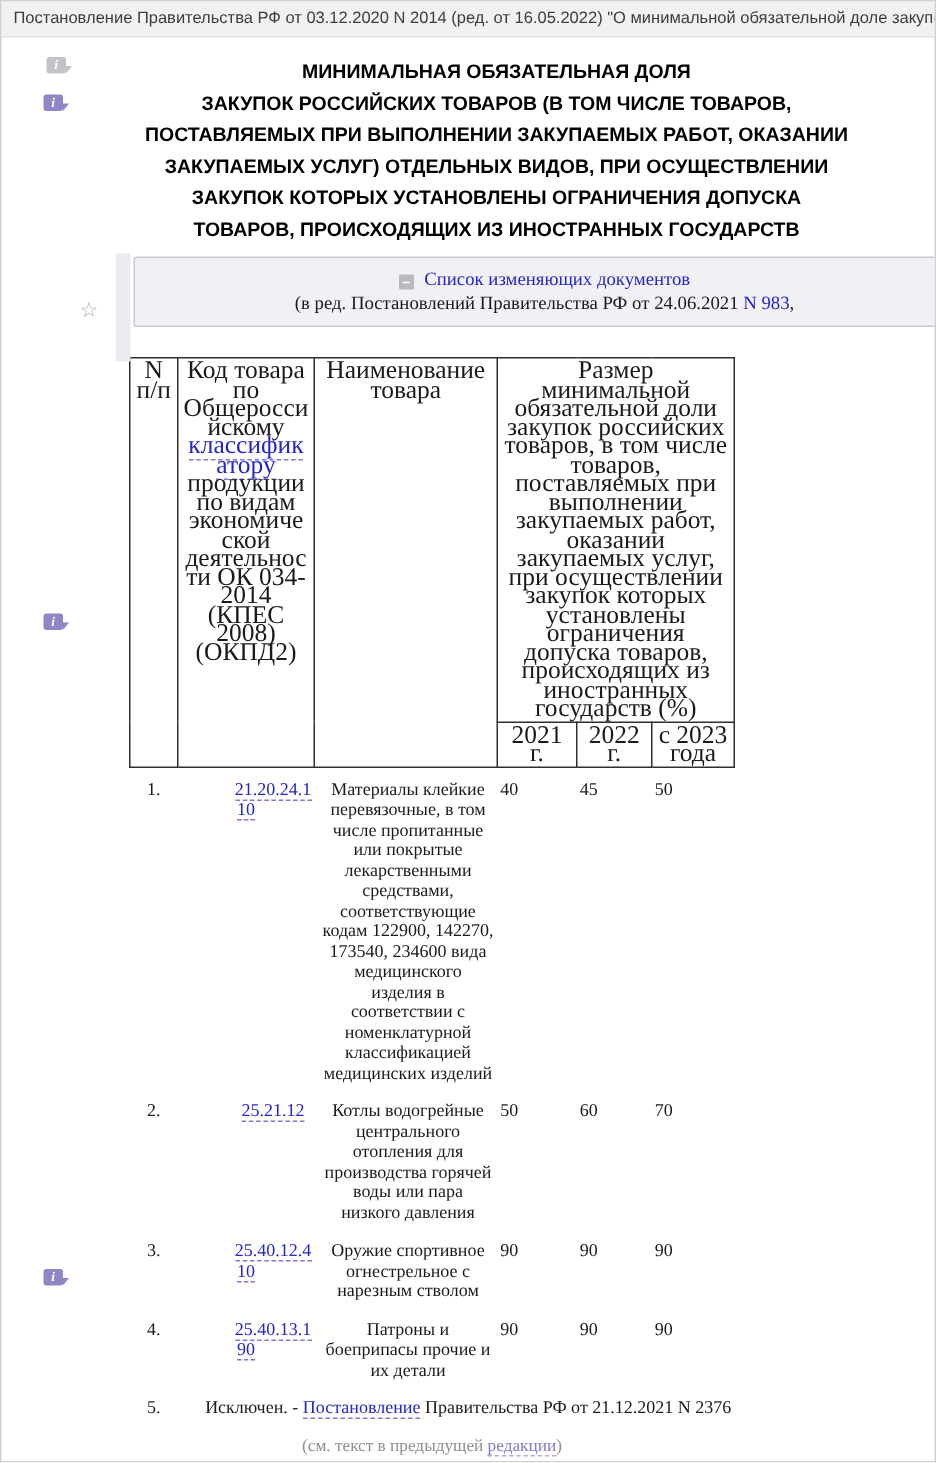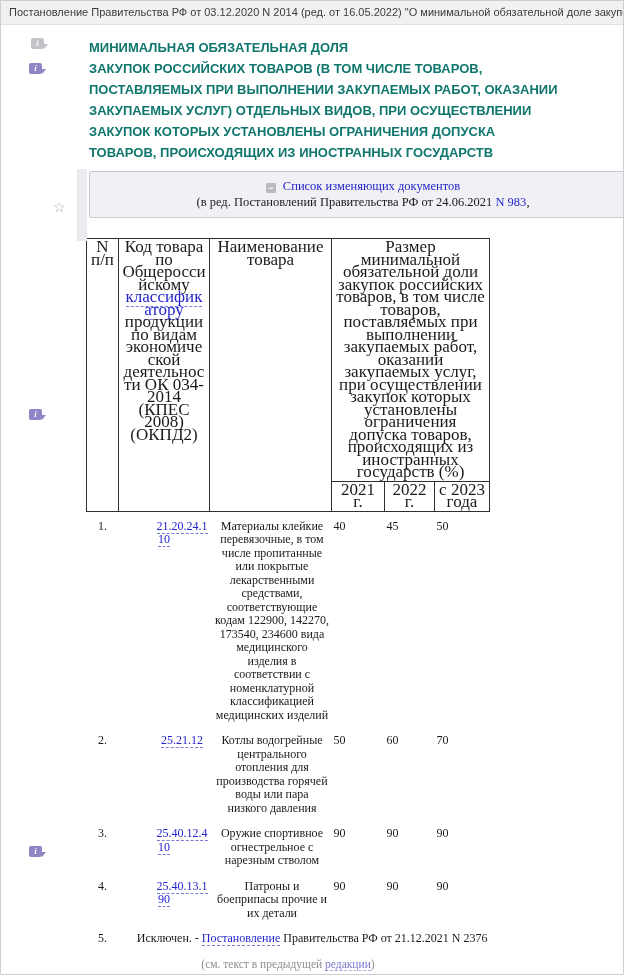--- a/index.html
+++ b/index.html
@@ -69,27 +69,27 @@
   .appendix-row a {
     color: #3f3f3f;
     text-decoration: none;
     border-bottom: 1px dotted #8a8a8a;
     cursor: pointer;
   }
   
   .doc-title {
     margin: 12px 0 0 88px;
     width: 484px;
-    text-align: left;
+    text-align: center;
     font-family: "Liberation Sans", sans-serif;
     font-weight: bold;
     font-size: 13px;
     line-height: 21px;
     white-space: pre-line;
-    color: #0f766e;
+    color: #000000;
   }
   
   .amend-wrap { position: relative; margin: 8px 0 0 88px; width: 548px; }
   .change-strip {
     position: absolute;
     left: -12px; top: -2px;
     width: 10px; height: 72px;
     background: #ebebef;
   }
   .amend-box {

